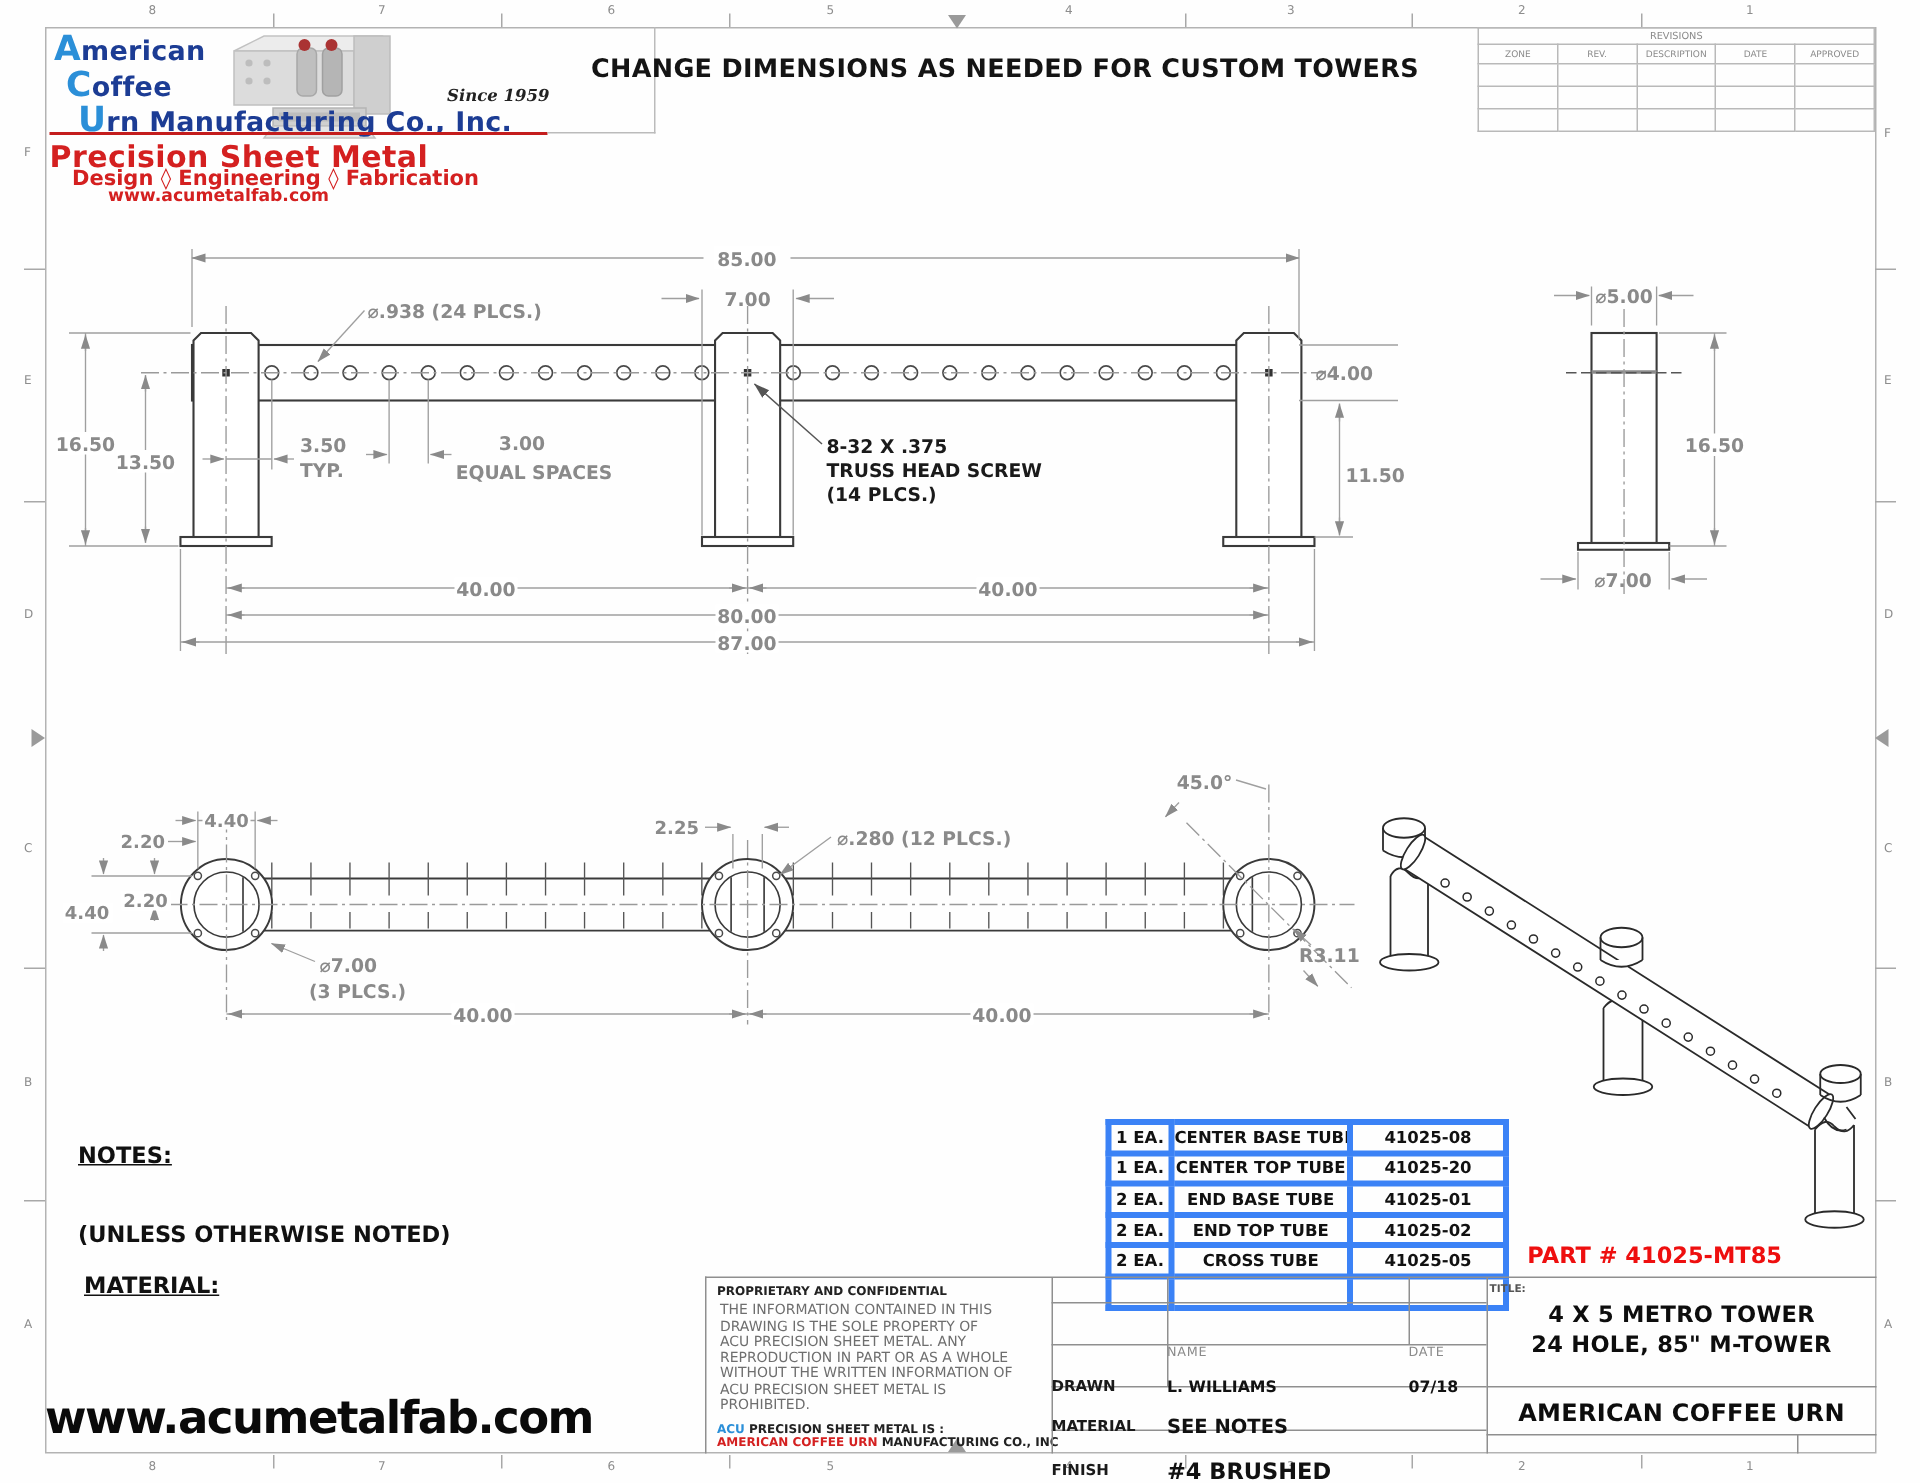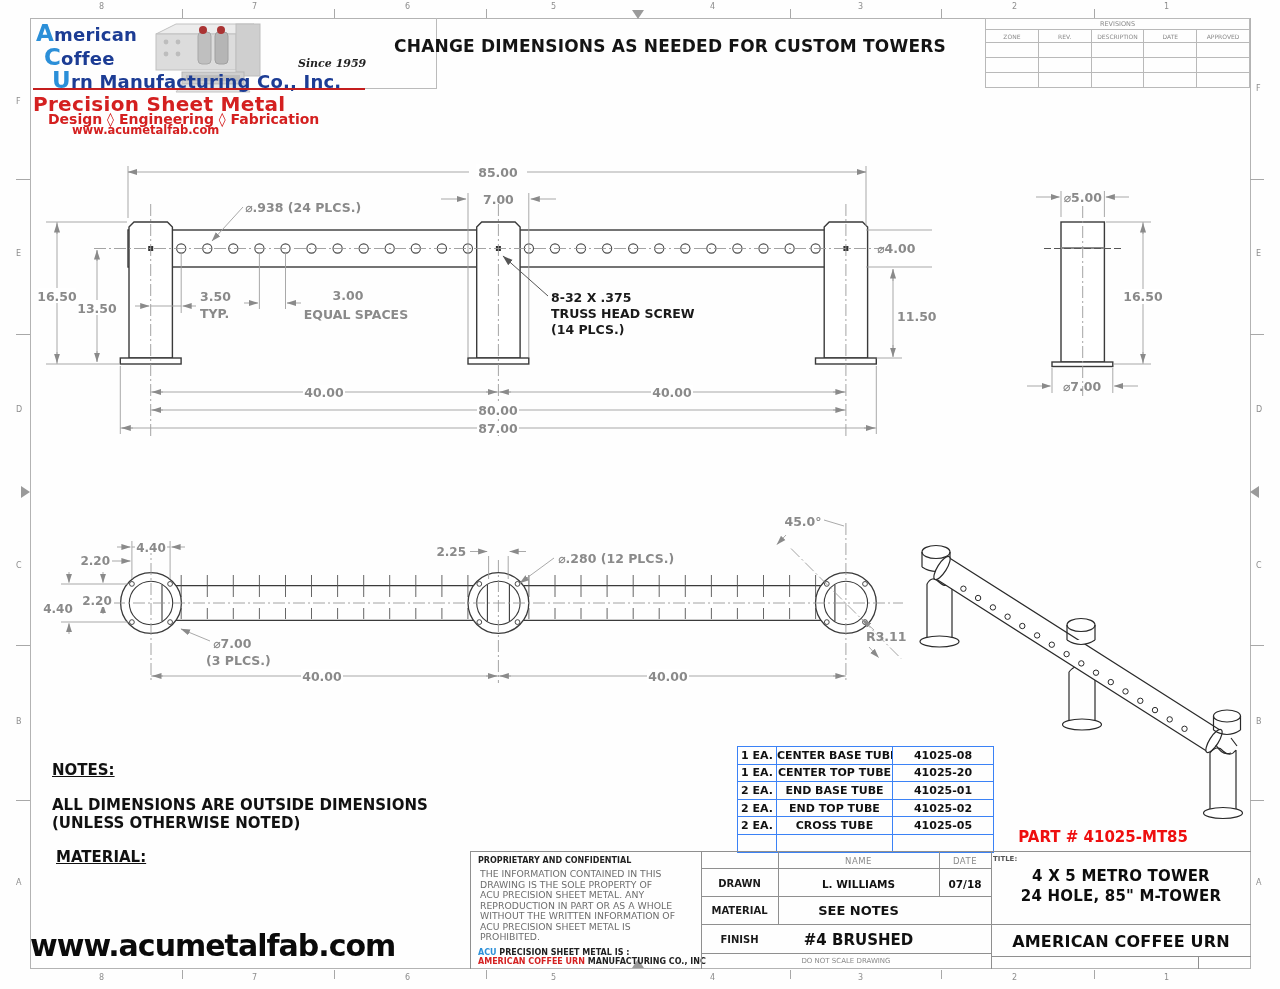--- a/index.html
+++ b/index.html
@@ -26,31 +26,31 @@
   .rev td{border:1px solid #b9b9b9;font-size:6px;color:#8a8a8a;text-align:center;padding:0;height:14px;overflow:hidden;}
   .rev .t{height:10px;font-size:6.5px;}
   .rev .h{height:12px;}
   
   .noteh{font-size:15px;font-weight:bold;text-decoration:underline;color:#111;}
   .notel{font-size:15px;font-weight:bold;color:#111;white-space:nowrap;}
   .matl{font-size:14px;font-weight:bold;color:#111;white-space:nowrap;}
   .bigsite{font-size:30px;font-weight:bold;color:#0a0a0a;letter-spacing:-1px;white-space:nowrap;}
   
   .parts{border-collapse:collapse;table-layout:fixed;}
-  .parts td{border:1px solid #3b82f6;font-size:11px;font-weight:bold;color:#111;
+  .parts td{border:4px solid #3b82f6;font-size:11px;font-weight:bold;color:#111;
             text-align:center;height:16.6px;padding:0;white-space:nowrap;overflow:hidden;}
   .partno{font-size:15px;font-weight:bold;color:#ee0f0f;text-align:right;white-space:nowrap;}
   
   .tb-line{background:#8f8f8f;}
   .tb-small{font-size:8px;font-weight:bold;color:#222;white-space:nowrap;}
   .tb-par{font-size:9.3px;line-height:10.5px;color:#6e6e6e;white-space:nowrap;}
   .tb-gray{font-size:8.5px;color:#8a8a8a;letter-spacing:.5px;}
   .tb-label{font-size:10px;font-weight:bold;color:#1a1a1a;}
   .tb-val{font-weight:bold;color:#111;white-space:nowrap;}
-  .ctr{text-align:center;}
+  .ctr{text-align:left;margin-top:41px;}
   .titleline{font-size:15px;font-weight:bold;color:#0d0d0d;text-align:center;white-space:nowrap;letter-spacing:.2px;}
   .company{font-size:16px;}
   svg text{font-family:"DejaVu Sans","Liberation Sans",sans-serif;font-weight:bold;}
   .dimt{fill:#8a8a8a;font-size:12.5px;}
   .dimt-s{fill:#8a8a8a;font-size:12px;}
   .blkt{fill:#1a1a1a;font-size:12.5px;}
 </style>
 </head>
 <body>
 
@@ -497,21 +497,20 @@
 
       <ellipse cx="1227" cy="716" rx="13.5" ry="6" fill="#fff"></ellipse>
       <path d="M1213.5,716 L1213.5,730 M1240.5,716 L1240.5,730 M1213.5,730 Q1227,739 1240.5,730"></path>
       <path d="M1216,745 Q1222,756 1231,753 M1231,738 L1237,746"></path>
       <path d="M1210,753 Q1217,744 1223,751 Q1230,758 1236,750 M1210,753 L1210,812 M1236,750 L1236,812"></path>
       <ellipse cx="1223" cy="813" rx="19.5" ry="5.5" fill="#fff"></ellipse>
     </g>
   </svg>
 
   <div class="abs noteh" style="left:52px;top:761px;">NOTES:</div>
-  <div class="abs notel" style="left:52px;top:796px;">ALL DIMENSIONS ARE OUTSIDE DIMENSIONS</div>
   <div class="abs notel" style="left:52px;top:814px;">(UNLESS OTHERWISE NOTED)</div>
   <div class="abs noteh" style="left:56px;top:848px;">MATERIAL:</div>
   <div class="abs bigsite" style="left:30px;top:928px;">www.acumetalfab.com</div>
 
   <table class="parts abs" style="left:737px;top:746px;width:253px;">
     <tbody>
         <tr>
       <td style="width:38px;">1 EA.</td>
       <td style="width:115px;">CENTER BASE TUBE</td>
       <td style="width:100px;">41025-08</td>

